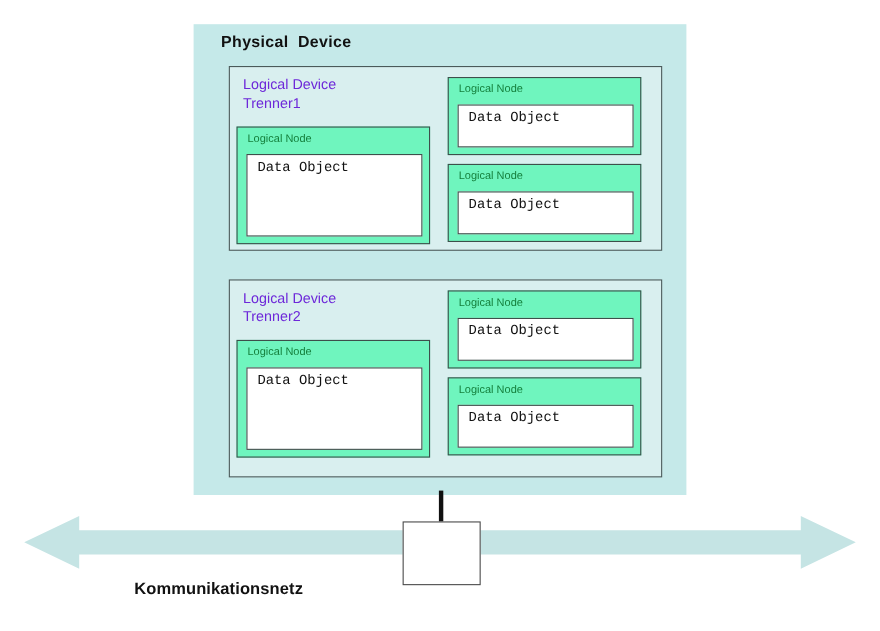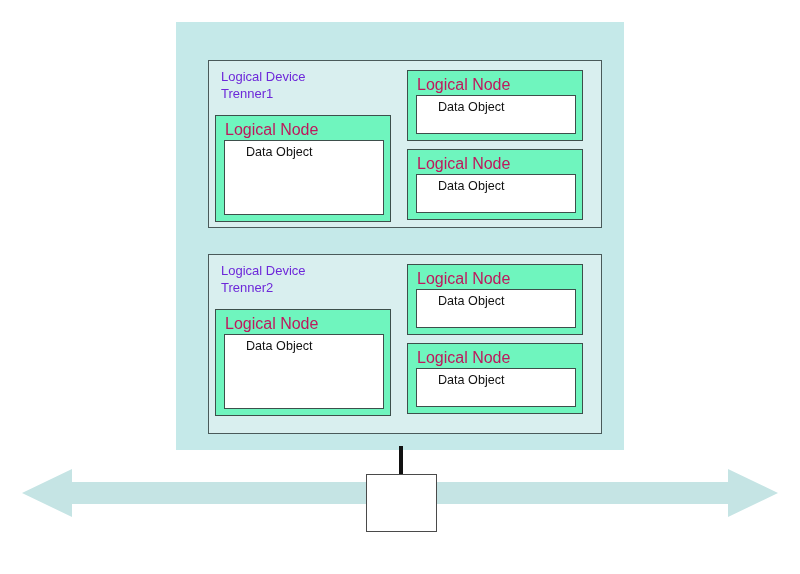--- a/index.html
+++ b/index.html
@@ -63,39 +63,40 @@
   .logical-node {
     position: absolute;
     background: #6ff5be;
     border: 1.6px solid #3d4f4b;
     box-sizing: border-box;
   }
   .logical-node-label {
     position: absolute;
     left: 9px;
     top: 5px;
-    font-size: 16px;
-    color: #be185d;
+    font-size: 10px;
+    color: #15803d;
     white-space: nowrap;
   }
 
   
   .data-object {
     position: absolute;
     background: #ffffff;
     border: 1.4px solid #3d4f4b;
     box-sizing: border-box;
   }
   .data-object-label {
     position: absolute;
-    left: 21px;
+    left: 9px;
     top: 4px;
     font-size: 12.6px;
     color: #111111;
     white-space: nowrap;
+    font-family: Liberation Mono, monospace;
   }
 
   
   .network-arrow {
     position: absolute;
     left: 20px;
     top: 462px;
     width: 760px;
     height: 62px;
   }
@@ -127,20 +128,21 @@
     letter-spacing: 0.1px;
     white-space: nowrap;
   }
 </style>
 </head>
 <body>
 
 <div id="canvas">
 
   <div class="physical-device">
+    <div class="physical-device-title">Physical  Device</div>
 
     <div class="logical-device" style="left:32px; top:38px; width:394px; height:168px;">
 
       <div class="logical-device-title">Logical Device
 Trenner1</div>
 
       <div class="logical-node" style="left:6px; top:54px; width:176px; height:107px;">
         <div class="logical-node-label">Logical Node</div>
         <div class="data-object" style="left:8px; top:24px; width:160px; height:75px;">
           <div class="data-object-label">Data Object</div>
@@ -191,14 +193,15 @@
   </div>
 
   <svg class="network-arrow" viewBox="0 0 760 62" preserveAspectRatio="none">
     <polygon points="2,31 52,7 52,20 708,20 708,7 758,31 708,55 708,42 52,42 52,55" fill="#c5e4e4"></polygon>
   </svg>
 
   <div class="network-stem"></div>
 
   <div class="network-box"></div>
 
+  <div class="network-label">Kommunikationsnetz</div>
 
 </div>
 
 </body></html>

